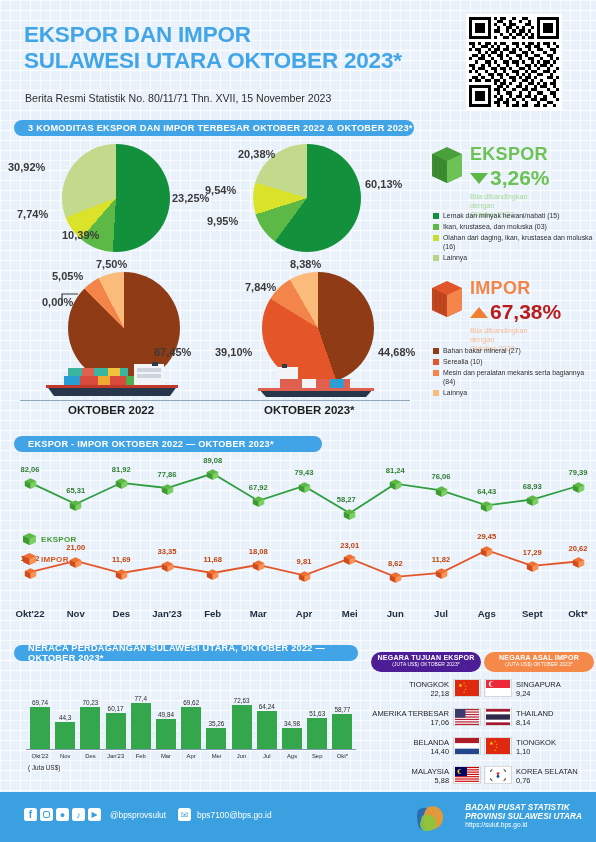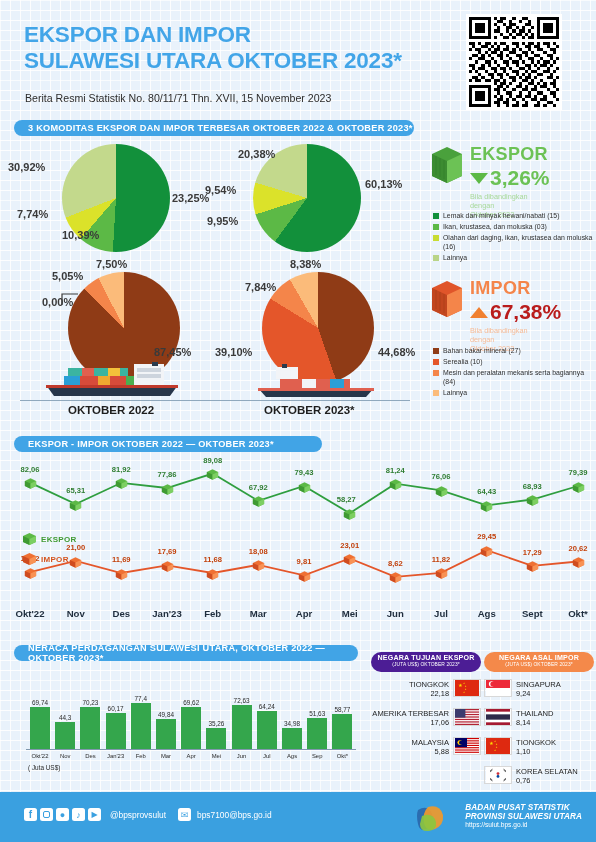--- a/index.html
+++ b/index.html
@@ -608,21 +608,21 @@
           <path d="M1 4 L7.5 1 L14 4 L14 10 L7.5 13 L1 10 Z" fill="#ef7033"></path>
           <path d="M1 4 L7.5 7 L7.5 13 L1 10 Z" fill="#cf4c20"></path>
           <path d="M7.5 7 L14 4 L14 10 L7.5 13 Z" fill="#f89255"></path>
         </svg></div>
       <div class="vlabel im" style="left:108.3px; top:107.0px; width:26px; text-align:center;">11,69</div>
       <div class="cube" style="left:160.5px; top:110.8px;"><svg width="13" height="13" viewBox="0 0 15 14">
           <path d="M1 4 L7.5 1 L14 4 L14 10 L7.5 13 L1 10 Z" fill="#ef7033"></path>
           <path d="M1 4 L7.5 7 L7.5 13 L1 10 Z" fill="#cf4c20"></path>
           <path d="M7.5 7 L14 4 L14 10 L7.5 13 Z" fill="#f89255"></path>
         </svg></div>
-      <div class="vlabel im" style="left:154.0px; top:99.3px; width:26px; text-align:center;">17,69</div>
+      <div class="vlabel im" style="left:154.0px; top:99.3px; width:26px; text-align:center;">33,35</div>
       <div class="cube" style="left:206.2px; top:118.5px;"><svg width="13" height="13" viewBox="0 0 15 14">
           <path d="M1 4 L7.5 1 L14 4 L14 10 L7.5 13 L1 10 Z" fill="#ef7033"></path>
           <path d="M1 4 L7.5 7 L7.5 13 L1 10 Z" fill="#cf4c20"></path>
           <path d="M7.5 7 L14 4 L14 10 L7.5 13 Z" fill="#f89255"></path>
         </svg></div>
       <div class="vlabel im" style="left:199.7px; top:107.0px; width:26px; text-align:center;">11,68</div>
       <div class="cube" style="left:251.8px; top:110.3px;"><svg width="13" height="13" viewBox="0 0 15 14">
           <path d="M1 4 L7.5 1 L14 4 L14 10 L7.5 13 L1 10 Z" fill="#ef7033"></path>
           <path d="M1 4 L7.5 7 L7.5 13 L1 10 Z" fill="#cf4c20"></path>
           <path d="M7.5 7 L14 4 L14 10 L7.5 13 Z" fill="#f89255"></path>
@@ -784,20 +784,31 @@
               <rect y="9.23" width="30" height="1.54"></rect>
               <rect y="12.3" width="30" height="1.54"></rect>
               <rect y="15.4" width="30" height="1.54"></rect>
               <rect y="18.46" width="30" height="1.54"></rect>
             </g>
             <rect width="13" height="10.8" fill="#3c3b6e"></rect>
           </svg></span>
       </div>
       <div class="crow">
         <div class="ctxt" style="text-align:right; flex:1;">
+          <div>BELANDA</div>
+          <div class="v">14,40</div>
+        </div>
+        <span style="margin-left:4px"><svg class="flag" viewBox="0 0 30 20">
+            <rect width="30" height="6.67" fill="#ae1c28"></rect>
+            <rect y="6.67" width="30" height="6.67" fill="#fff"></rect>
+            <rect y="13.33" width="30" height="6.67" fill="#21468b"></rect>
+          </svg></span>
+      </div>
+      <div class="crow">
+        <div class="ctxt" style="text-align:right; flex:1;">
           <div>MALAYSIA</div>
           <div class="v">5,88</div>
         </div>
         <span style="margin-left:4px"><svg class="flag" viewBox="0 0 30 20">
             <rect width="30" height="20" fill="#fff"></rect>
             <g fill="#cc0001">
               <rect y="0" width="30" height="1.43"></rect>
               <rect y="2.86" width="30" height="1.43"></rect>
               <rect y="5.71" width="30" height="1.43"></rect>
               <rect y="8.57" width="30" height="1.43"></rect>

